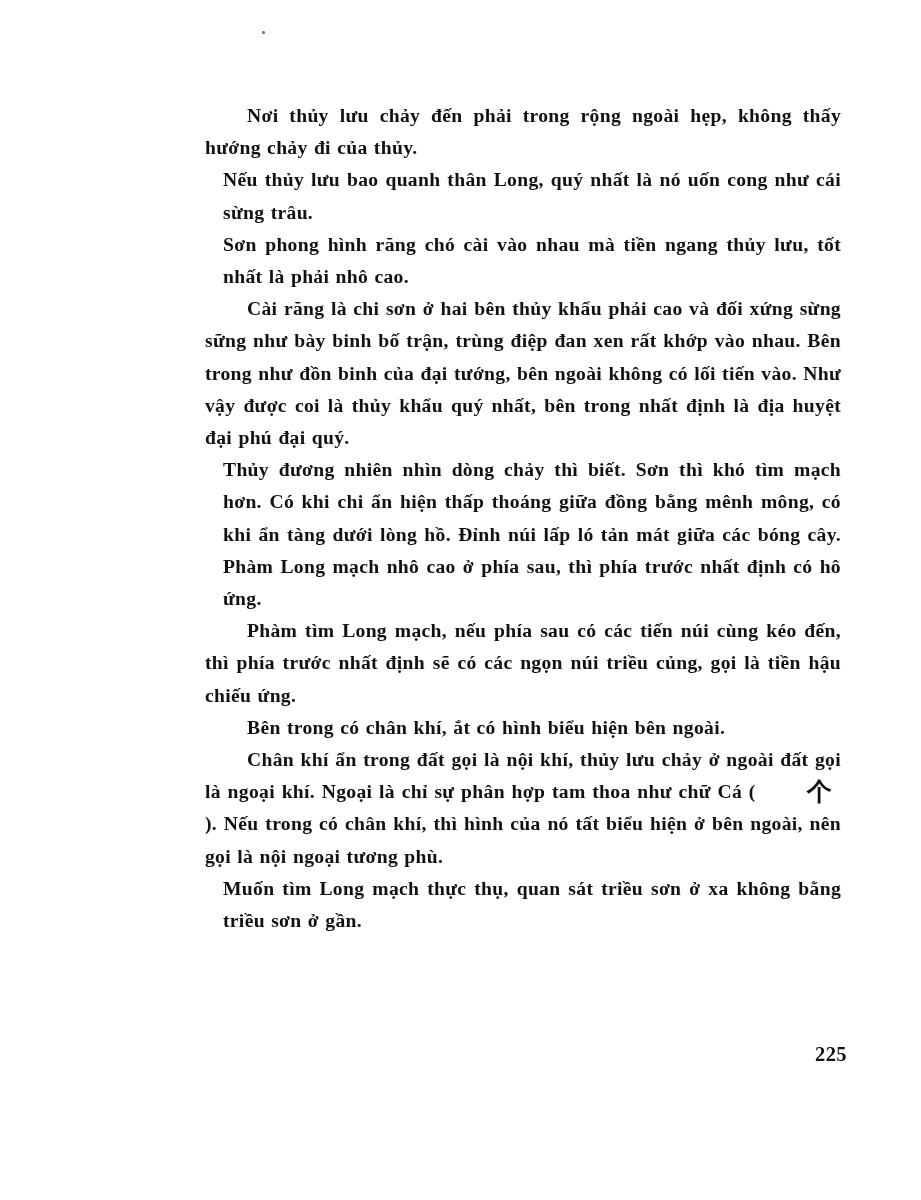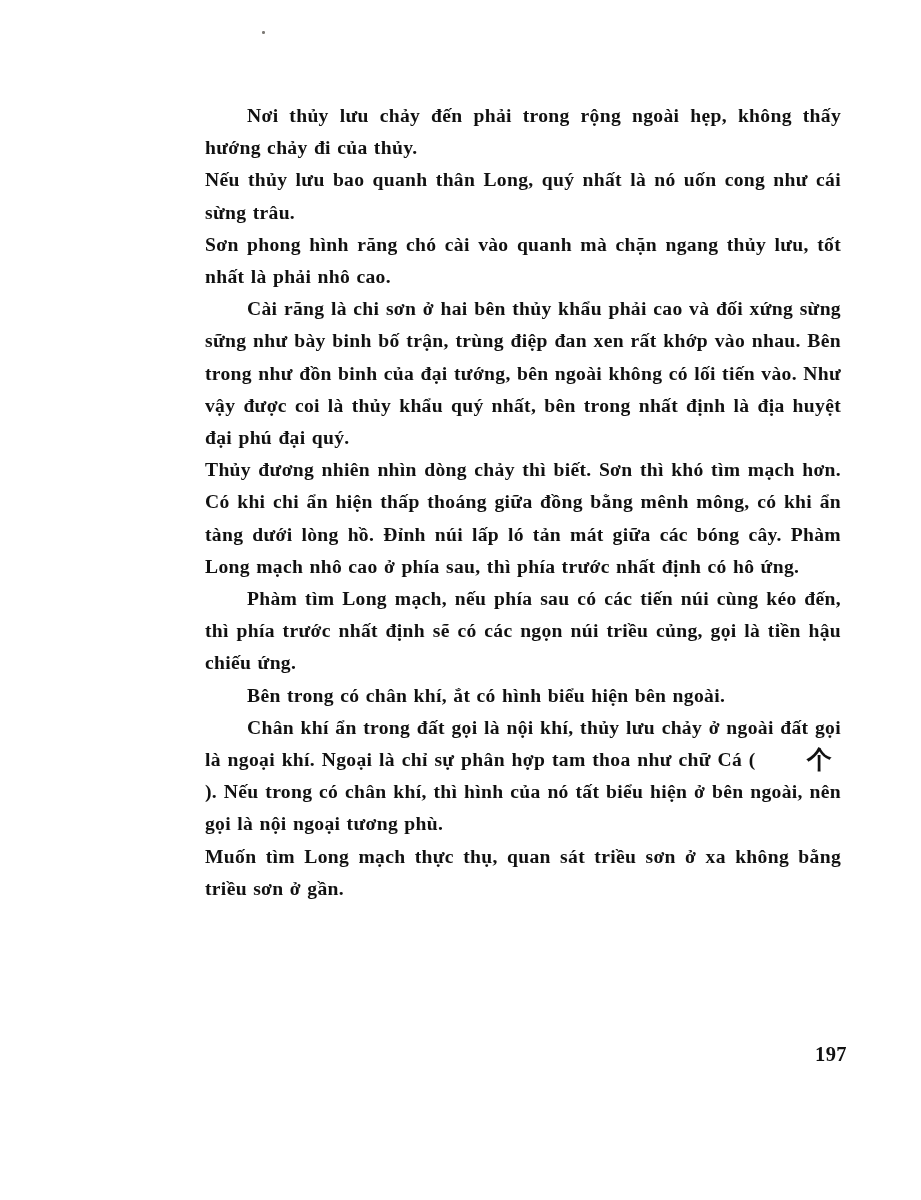--- a/index.html
+++ b/index.html
@@ -40,21 +40,21 @@
     line-height: 32.2px;
     color: #111111;
     text-align: justify;
     text-justify: inter-word;
     letter-spacing: 0.32px;
     word-spacing: 1.1px;
     font-weight: 600;
     -webkit-font-smoothing: none;
   }
   p.para.indent { text-indent: 42px; }
-  p.para.flush  { text-indent: 0; }
+  p.para.flush  { text-indent: 0; margin-left: 18px; }
 
   
   .gap-lg { margin-top: 29px; }
   .gap-md { margin-top: 14px; }
   .gap-sm { margin-top: 5px; }
   .gap-none { margin-top: 0; }
 
   
   .cjk-glyph {
     font-family: "DejaVu Sans", "Liberation Sans", sans-serif;
@@ -86,31 +86,31 @@
   <div class="speck speck-left-a"></div>
   <div class="speck speck-left-b"></div>
 
   <div class="text-column">
 
     <p class="para indent gap-none">Nơi thủy lưu chảy đến phải trong rộng ngoài hẹp, không thấy hướng chảy đi của thủy.</p>
 
     <p class="para flush gap-lg">Nếu thủy lưu bao quanh thân Long, quý nhất là nó uốn cong như cái sừng trâu.</p>
 
 
-    <p class="para flush gap-lg">Sơn phong hình răng chó cài vào quanh mà chặn ngang thủy lưu, tốt nhất là phải nhô cao.</p>
+    <p class="para flush gap-lg">Sơn phong hình răng chó cài vào nhau mà tiền ngang thủy lưu, tốt nhất là phải nhô cao.</p>
 
     <p class="para indent gap-md">Cài răng là chi sơn ở hai bên thủy khẩu phải cao và đối xứng sừng sững như bày binh bố trận, trùng điệp đan xen rất khớp vào nhau. Bên trong như đồn binh của đại tướng, bên ngoài không có lối tiến vào. Như vậy được coi là thủy khẩu quý nhất, bên trong nhất định là địa huyệt đại phú đại quý.</p>
 
     <p class="para flush gap-lg">Thủy đương nhiên nhìn dòng chảy thì biết. Sơn thì khó tìm mạch hơn. Có khi chi ẩn hiện thấp thoáng giữa đồng bằng mênh mông, có khi ẩn tàng dưới lòng hồ. Đỉnh núi lấp ló tản mát giữa các bóng cây. Phàm Long mạch nhô cao ở phía sau, thì phía trước nhất định có hô ứng.</p>
 
     <p class="para indent gap-md">Phàm tìm Long mạch, nếu phía sau có các tiến núi cùng kéo đến, thì phía trước nhất định sẽ có các ngọn núi triều củng, gọi là tiền hậu chiếu ứng.</p>
 
     <p class="para indent gap-md">Bên trong có chân khí, ắt có hình biểu hiện bên ngoài.</p>
 
     <p class="para indent gap-sm"><span>Chân khí ẩn trong đất gọi là nội khí, thủy lưu chảy ở ngoài đất gọi là ngoại khí. Ngoại là chỉ sự phân hợp tam thoa như chữ Cá (</span><span class="cjk-glyph">个</span><span>). Nếu trong có chân khí, thì hình của nó tất biểu hiện ở bên ngoài, nên gọi là nội ngoại tương phù.</span></p>
 
     <p class="para flush gap-lg">Muốn tìm Long mạch thực thụ, quan sát triều sơn ở xa không bằng triều sơn ở gần.</p>
 
   </div>
 
-  <div class="page-number">197</div>
+  <div class="page-number">225</div>
 
 </div>
 
 </body></html>

